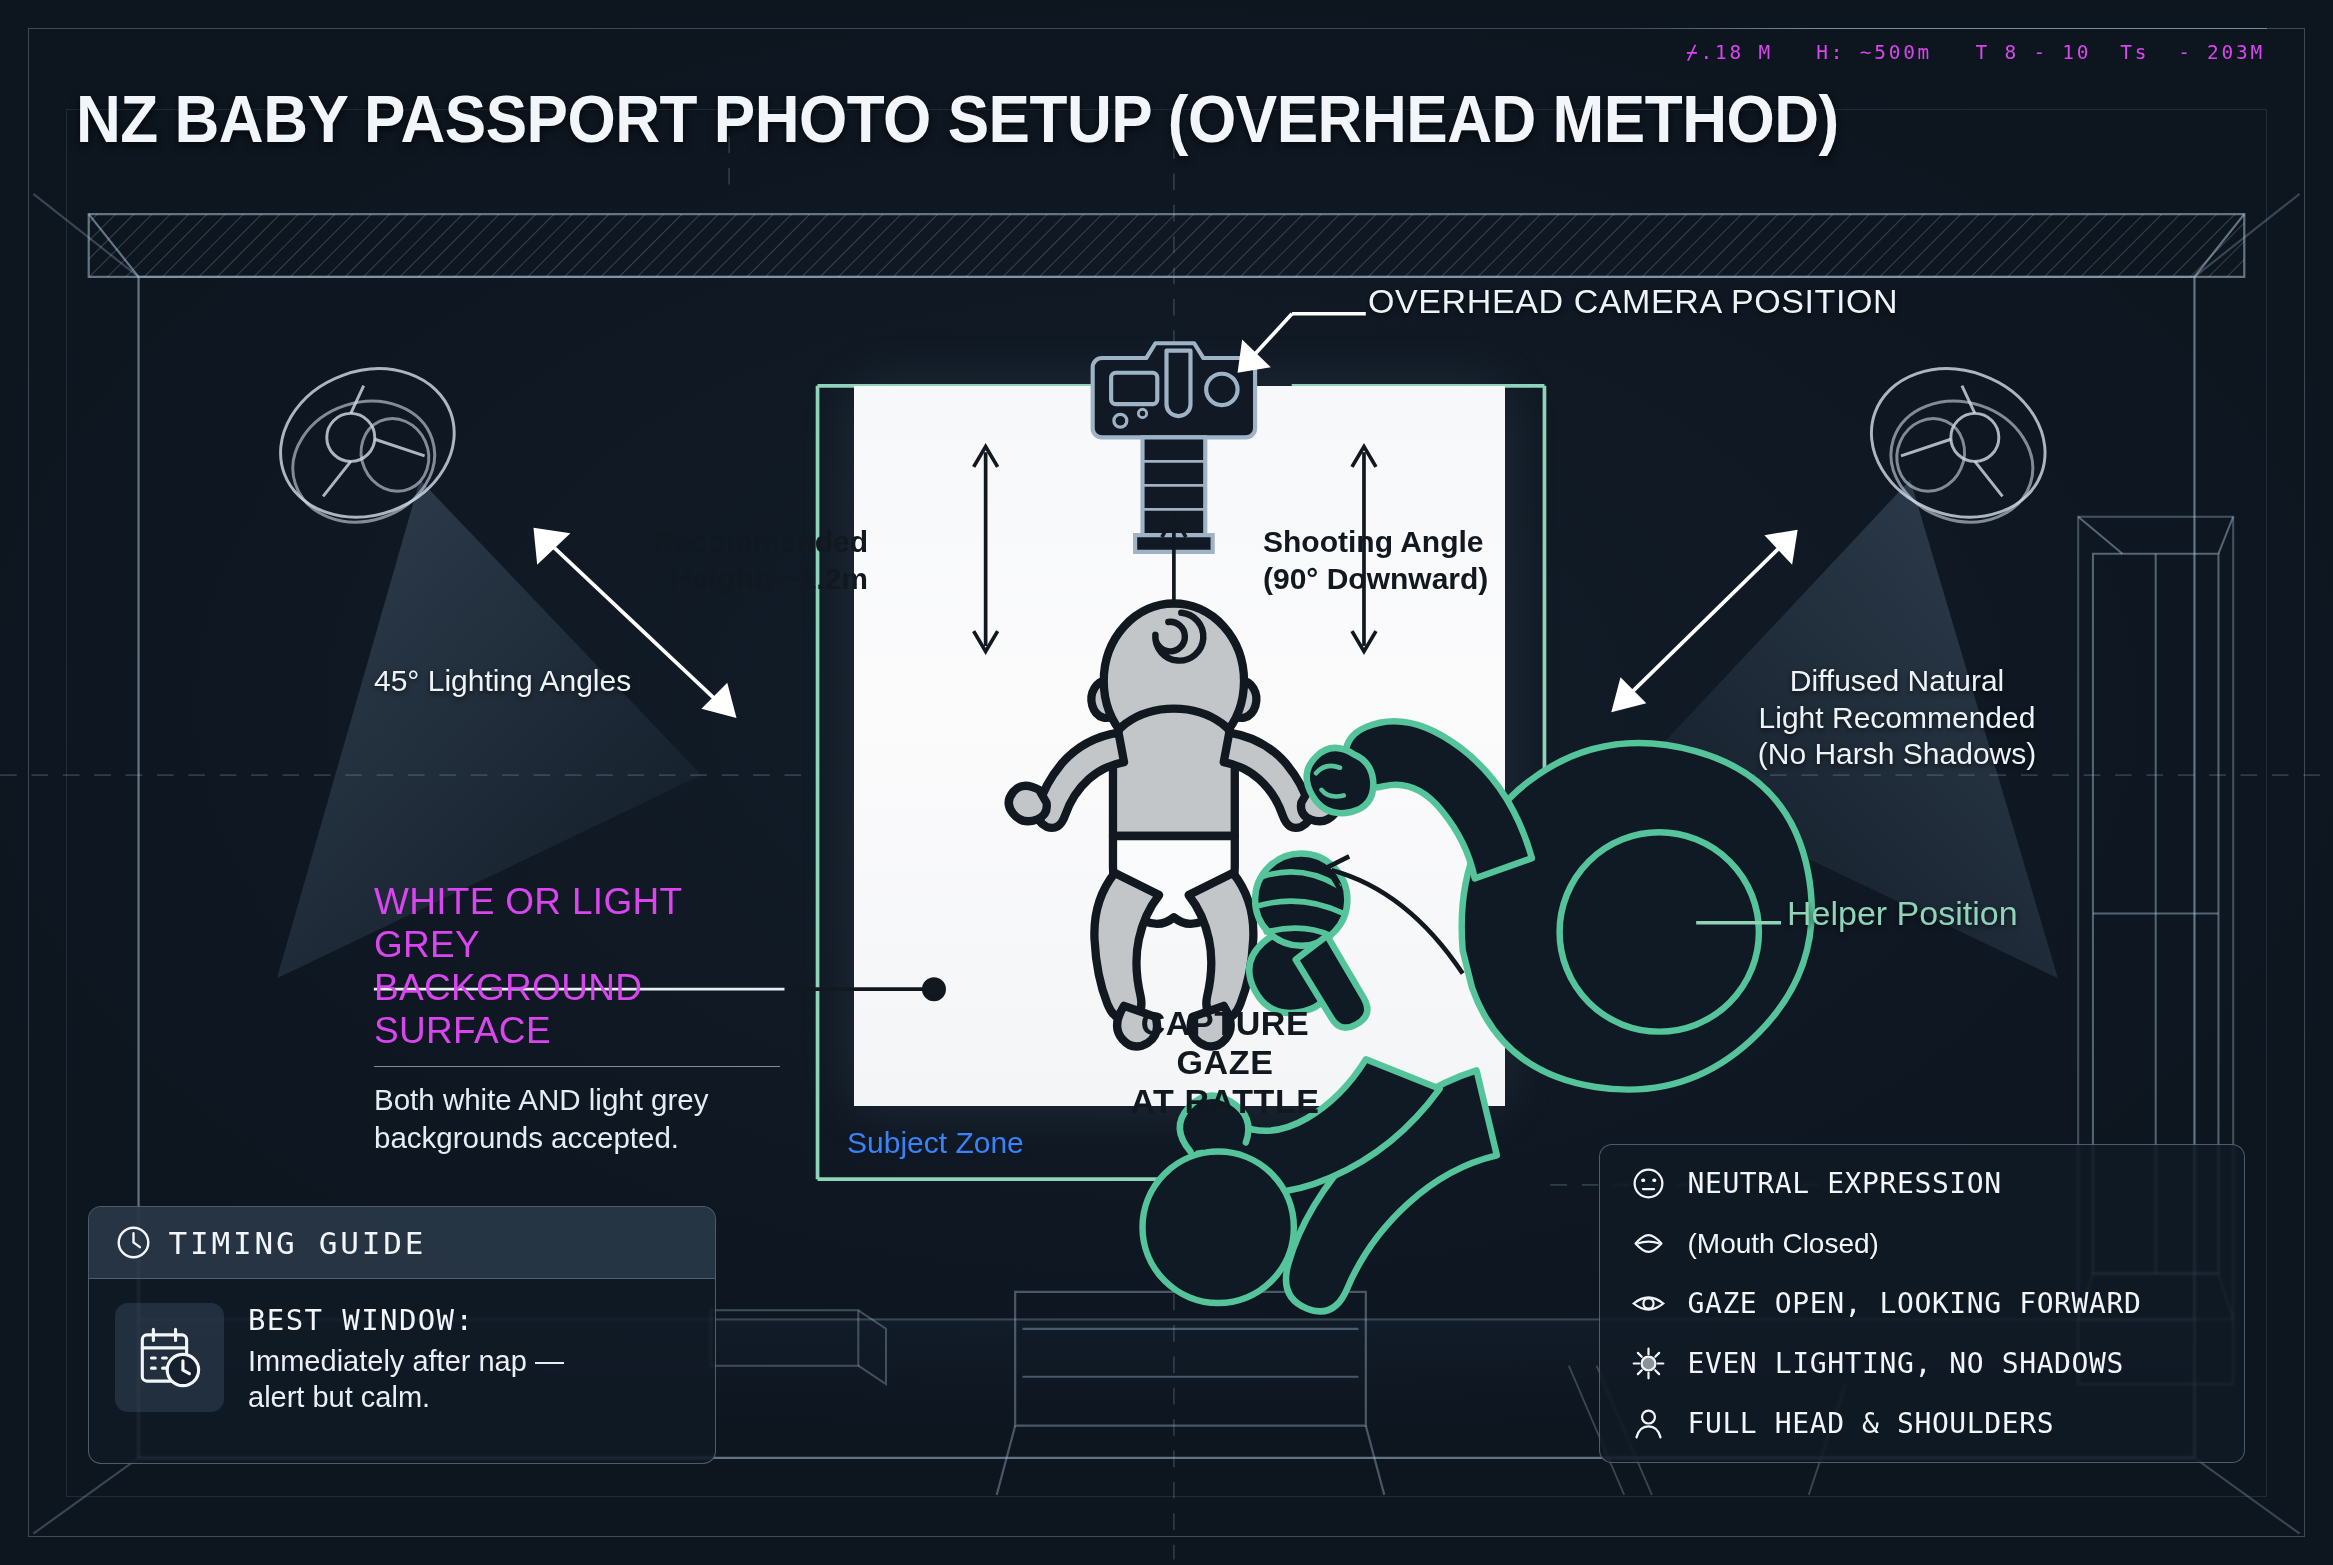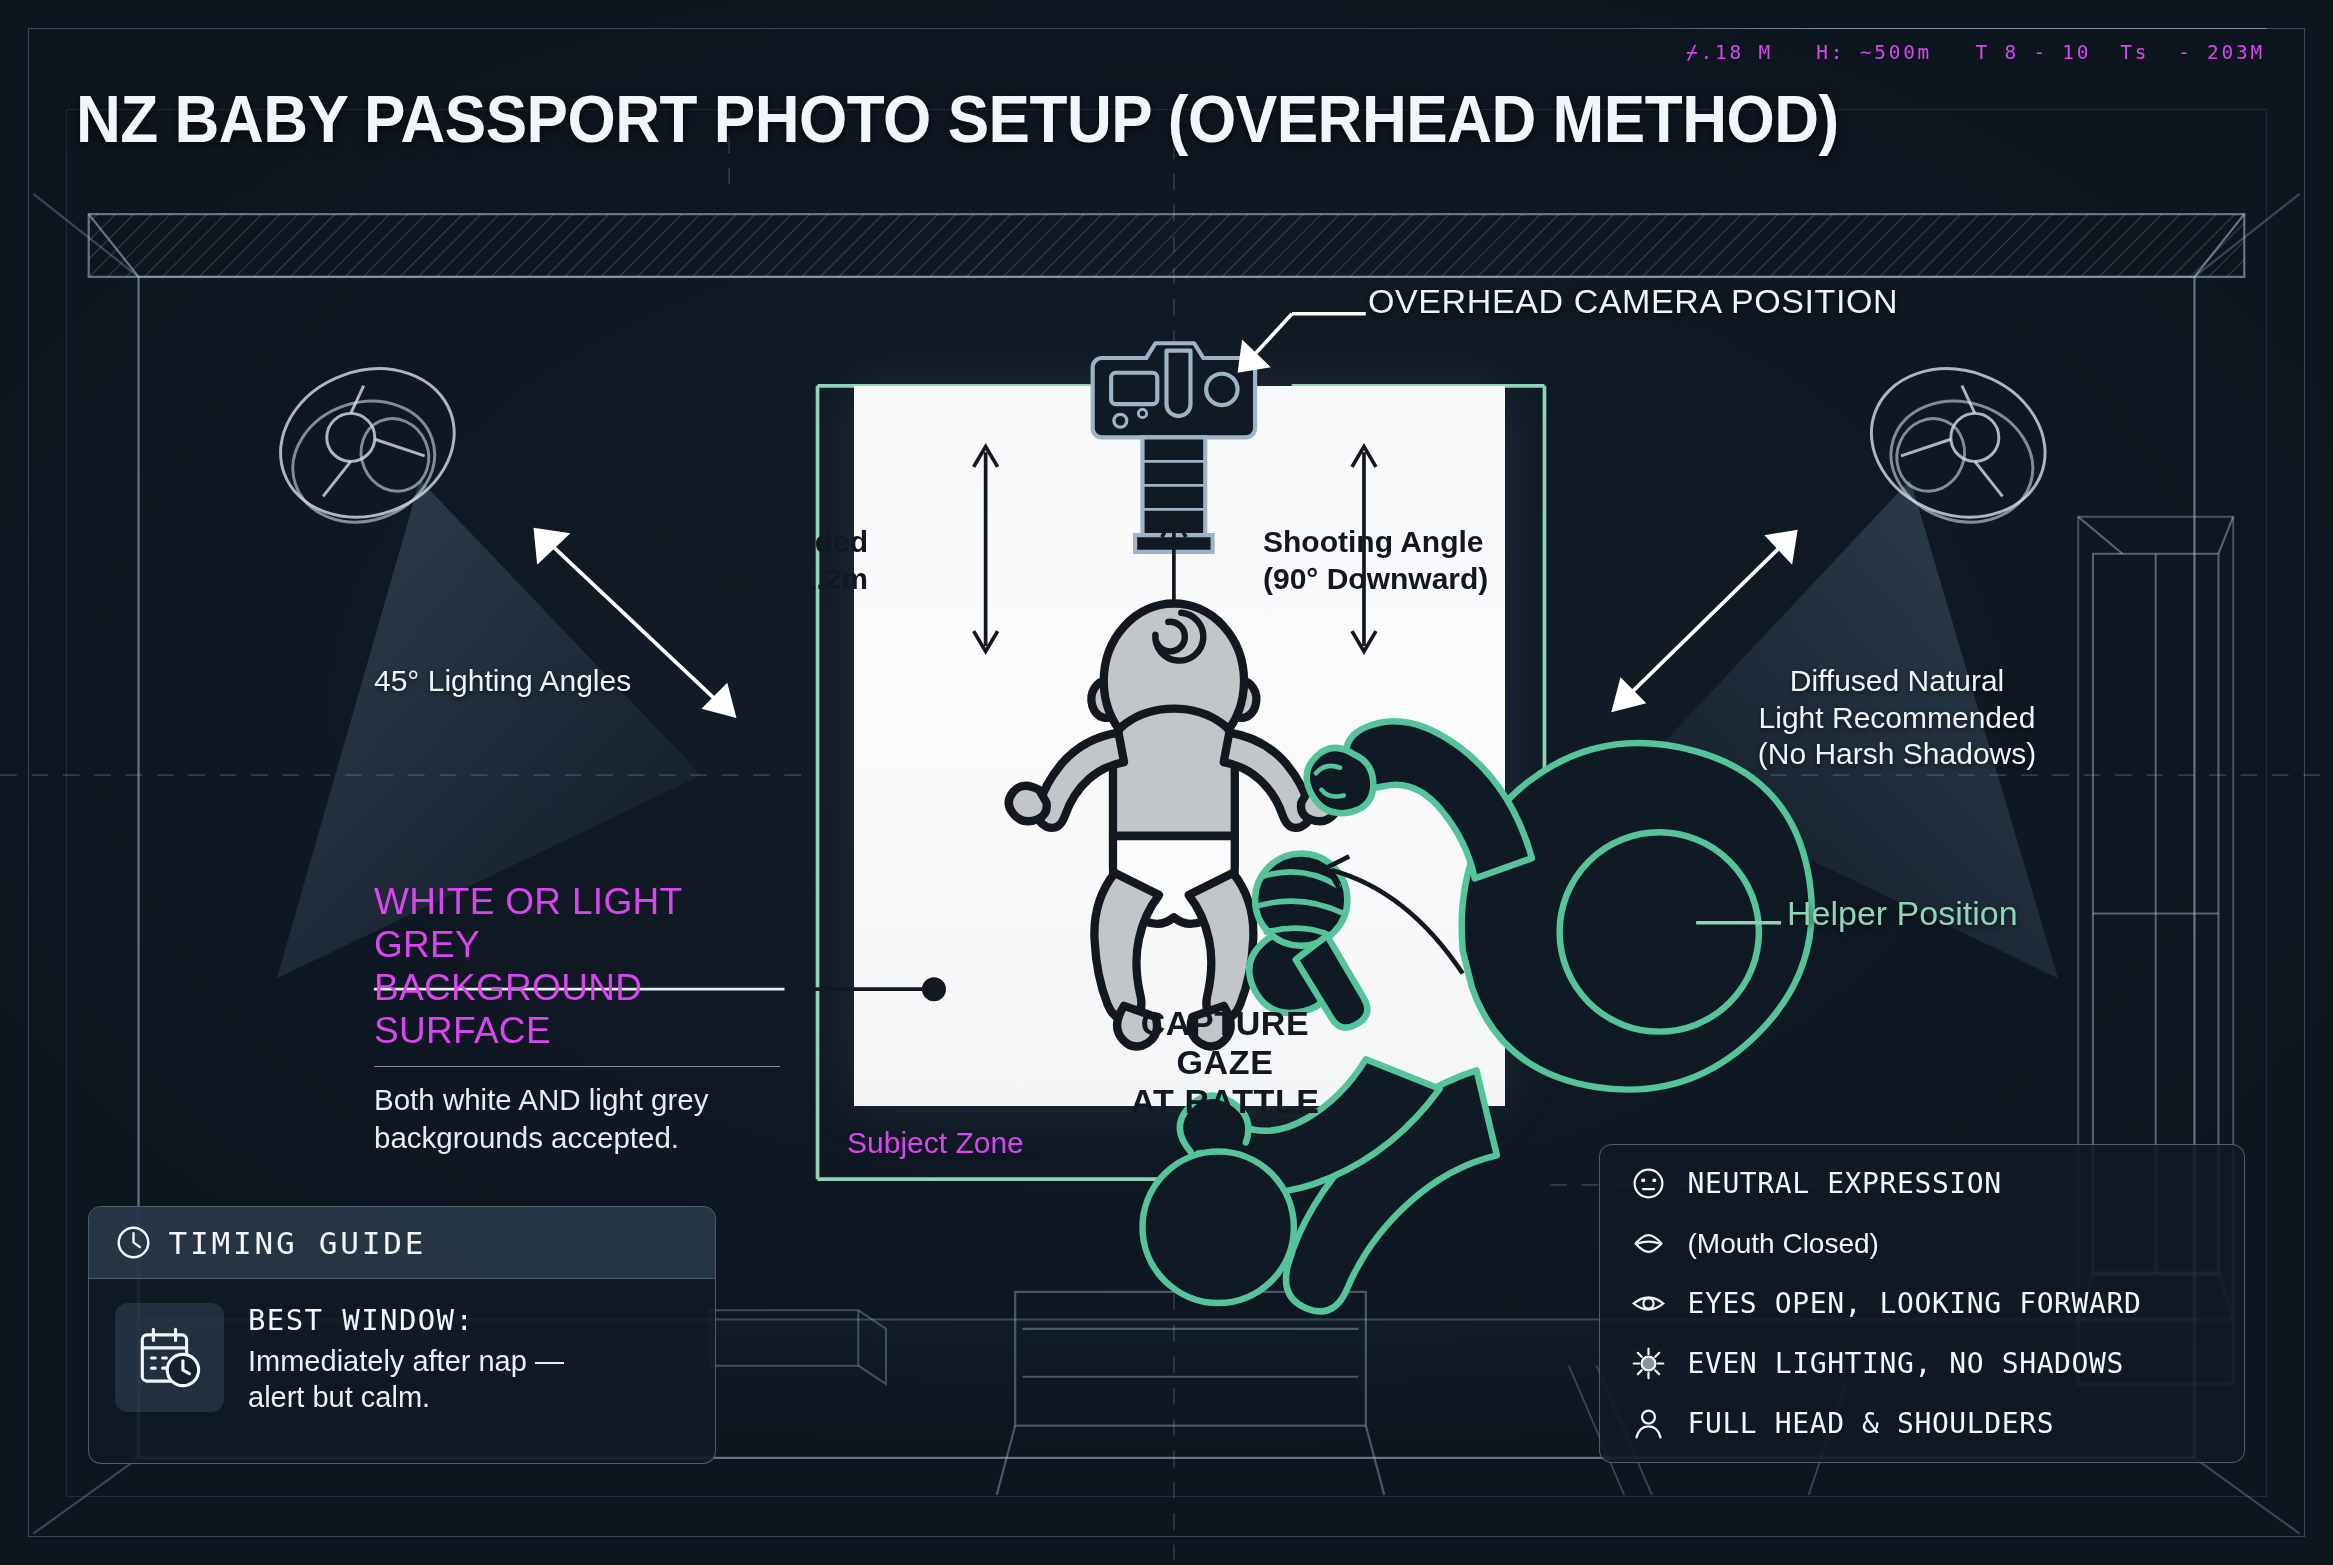--- a/index.html
+++ b/index.html
@@ -38,21 +38,21 @@
 
   
   .room{position:absolute;inset:0;}
 
   
   .surface{position:absolute;left:854px;top:386px;width:651px;height:720px;
     background:linear-gradient(180deg,#f7f8fa 0%,#fbfbfc 45%,#f4f5f7 100%);
     box-shadow:0 0 55px rgba(200,220,240,.10);}
   
   .zone{position:absolute;left:812px;top:380px;width:738px;height:805px;}
-  .zone-lbl{position:absolute;left:847px;top:1126px;font-size:30px;color:#d946ef;
+  .zone-lbl{position:absolute;left:847px;top:1126px;font-size:30px;color:#3b82f6;
     font-family:"Liberation Sans",sans-serif;}
 
   
   .ann{position:absolute;color:#eef3f8;font-size:30px;line-height:1.22;
     font-family:"Liberation Sans",sans-serif;text-shadow:0 1.8px 5.5px rgba(0,0,0,.6);}
   .ann.dk{color:#111820;text-shadow:none;font-weight:bold;}
   .ann.center{text-align:center;}
   .ann.right{text-align:right;}
   .caps{font-size:34px;letter-spacing:0.6px;}
   .teal{color:#8fd4b8;}
@@ -449,21 +449,21 @@
 
     <div class="ck">
       <span class="ic">
         <svg width="37" height="37" viewBox="0 0 40 40">
           <g fill="none" stroke="#f2f6fa" stroke-width="2.4">
             <path d="M4 20 q16 -13 32 0 q-16 13 -32 0 Z"></path>
             <circle cx="20" cy="20" r="5.5"></circle>
           </g>
         </svg>
       </span>
-      <span class="lb">EYES OPEN, LOOKING FORWARD</span>
+      <span class="lb">GAZE OPEN, LOOKING FORWARD</span>
     </div>
 
     <div class="ck">
       <span class="ic">
         <svg width="37" height="37" viewBox="0 0 40 40">
           <g fill="none" stroke="#f2f6fa" stroke-width="2.4" stroke-linecap="round">
             <circle cx="20" cy="20" r="7.5" fill="#f2f6fa" fill-opacity=".55"></circle>
             <path d="M20 4 V10 M20 30 V36 M4 20 H10 M30 20 H36
                      M8.5 8.5 L12.7 12.7 M27.3 27.3 L31.5 31.5
                      M31.5 8.5 L27.3 12.7 M12.7 27.3 L8.5 31.5"></path>

